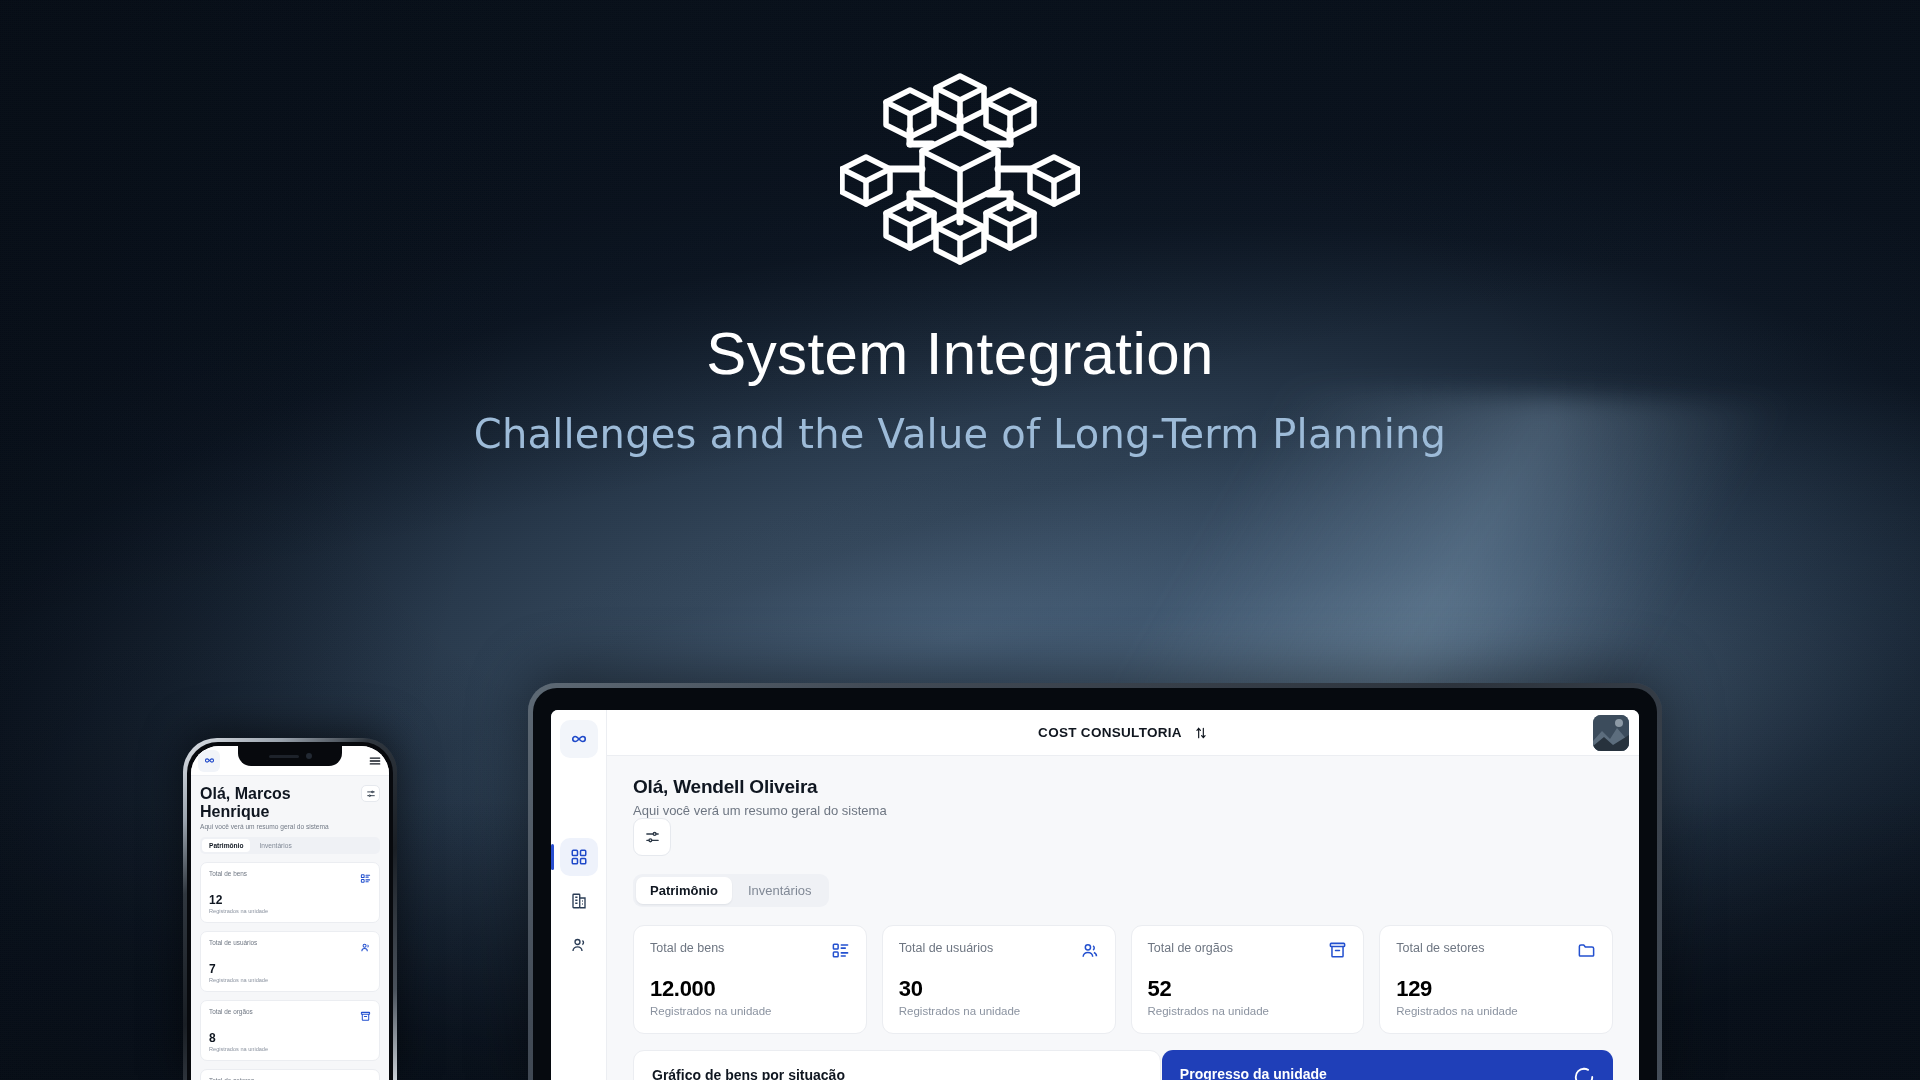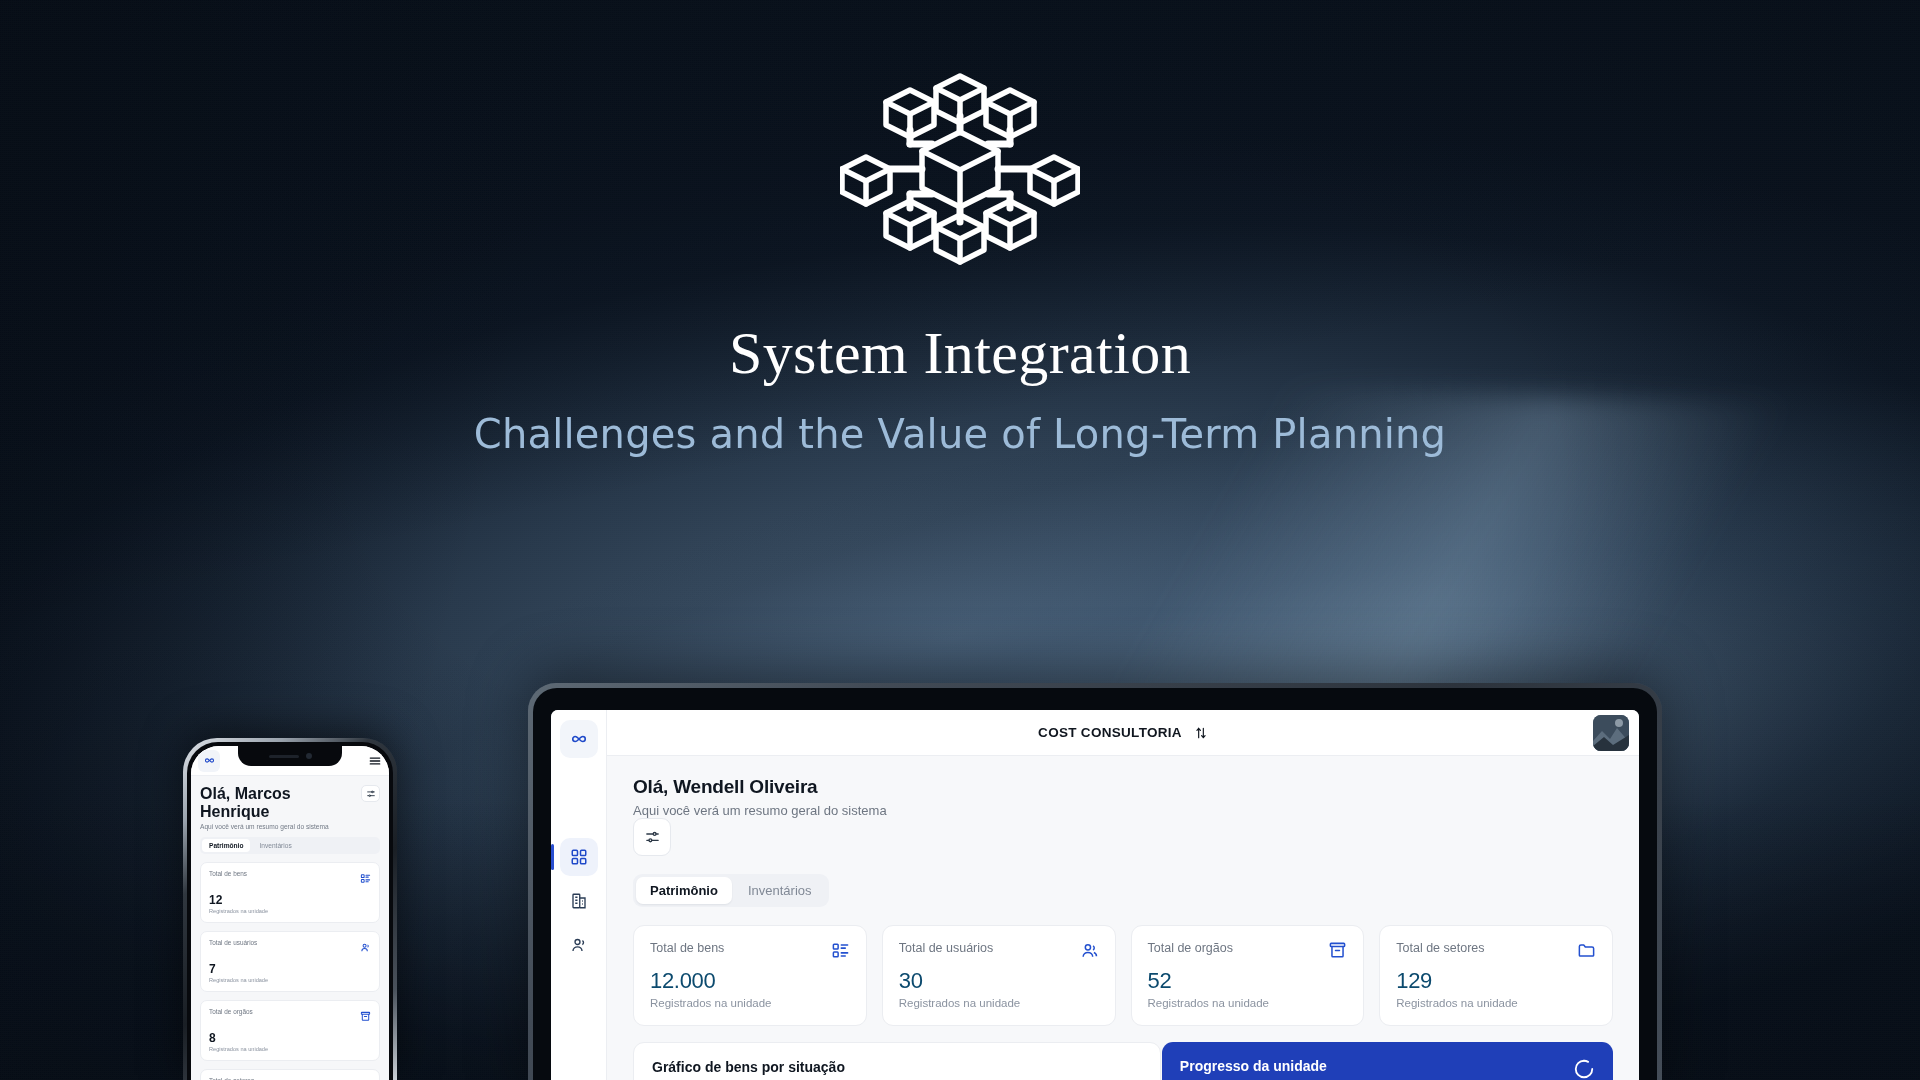--- a/index.html
+++ b/index.html
@@ -50,21 +50,21 @@
     background-image:
       repeating-linear-gradient(0deg, rgba(255,255,255,.05) 0 1px, transparent 1px 2px),
       repeating-linear-gradient(90deg, rgba(0,0,0,.05) 0 1px, transparent 1px 2px);
   }
 
   
   #hero{ position:absolute; left:0; right:0; top:70px; text-align:center; z-index:5; }
   #logo{ width:240px; height:198px; margin:0 auto 54px; display:block; }
   #title{
     font-size:60px; font-weight:400; color:#ffffff; letter-spacing:.4px;
-    line-height:1.05; font-family:Liberation Serif, serif;
+    line-height:1.05; font-family:Liberation Sans, sans-serif;
   }
   #subtitle{
     margin-top:26px; font-size:40px; font-weight:400; color:#9dbbd8;
     letter-spacing:.2px; font-family:"DejaVu Sans", sans-serif;
   }
 
   
   #tablet{
     position:absolute; left:528px; top:683px; width:1134px; height:420px;
     background:linear-gradient(135deg,#5e6a75 0%,#424b56 22%,#2c333c 60%,#454e59 100%);
@@ -126,21 +126,21 @@
   .t-tab.active{ background:#fff; color:#0f1620; font-weight:700; box-shadow:0 1px 2px rgba(16,24,40,.07); }
 
   .t-cards{ display:flex; gap:15px; margin-top:18px; }
   .t-card{
     flex:1; background:#fff; border:1px solid #ebedf1; border-radius:11px;
     padding:15px 16px 16px 16px; min-width:0;
   }
   .t-card .crow{ display:flex; align-items:flex-start; justify-content:space-between; }
   .t-card .clabel{ font-size:12.5px; color:#6e7682; }
   .t-card .cicon{ color:#2350cf; flex:0 0 auto; }
-  .t-card .cval{ font-size:22px; font-weight:400; color:#0c4a6e; margin-top:4px; letter-spacing:-.3px; }
+  .t-card .cval{ font-size:22px; font-weight:700; color:#000000; margin-top:12px; letter-spacing:-.3px; }
   .t-card .cfoot{ font-size:11.5px; color:#8b93a0; margin-top:3px; }
 
   .t-lower{ display:flex; gap:1px; margin-top:16px;justify-content:flex-end; }
   .t-chartcard{
     flex:1.18; background:#fff; border:1px solid #ebedf1; border-radius:11px;
     padding:16px 18px; min-width:0;
   }
   .t-chartcard .ct{ font-size:14px; font-weight:700; color:#0f1620; }
   .t-progress{
     flex:1; background:#1f3fb8; border-radius:11px; padding:16px 18px; color:#fff;

